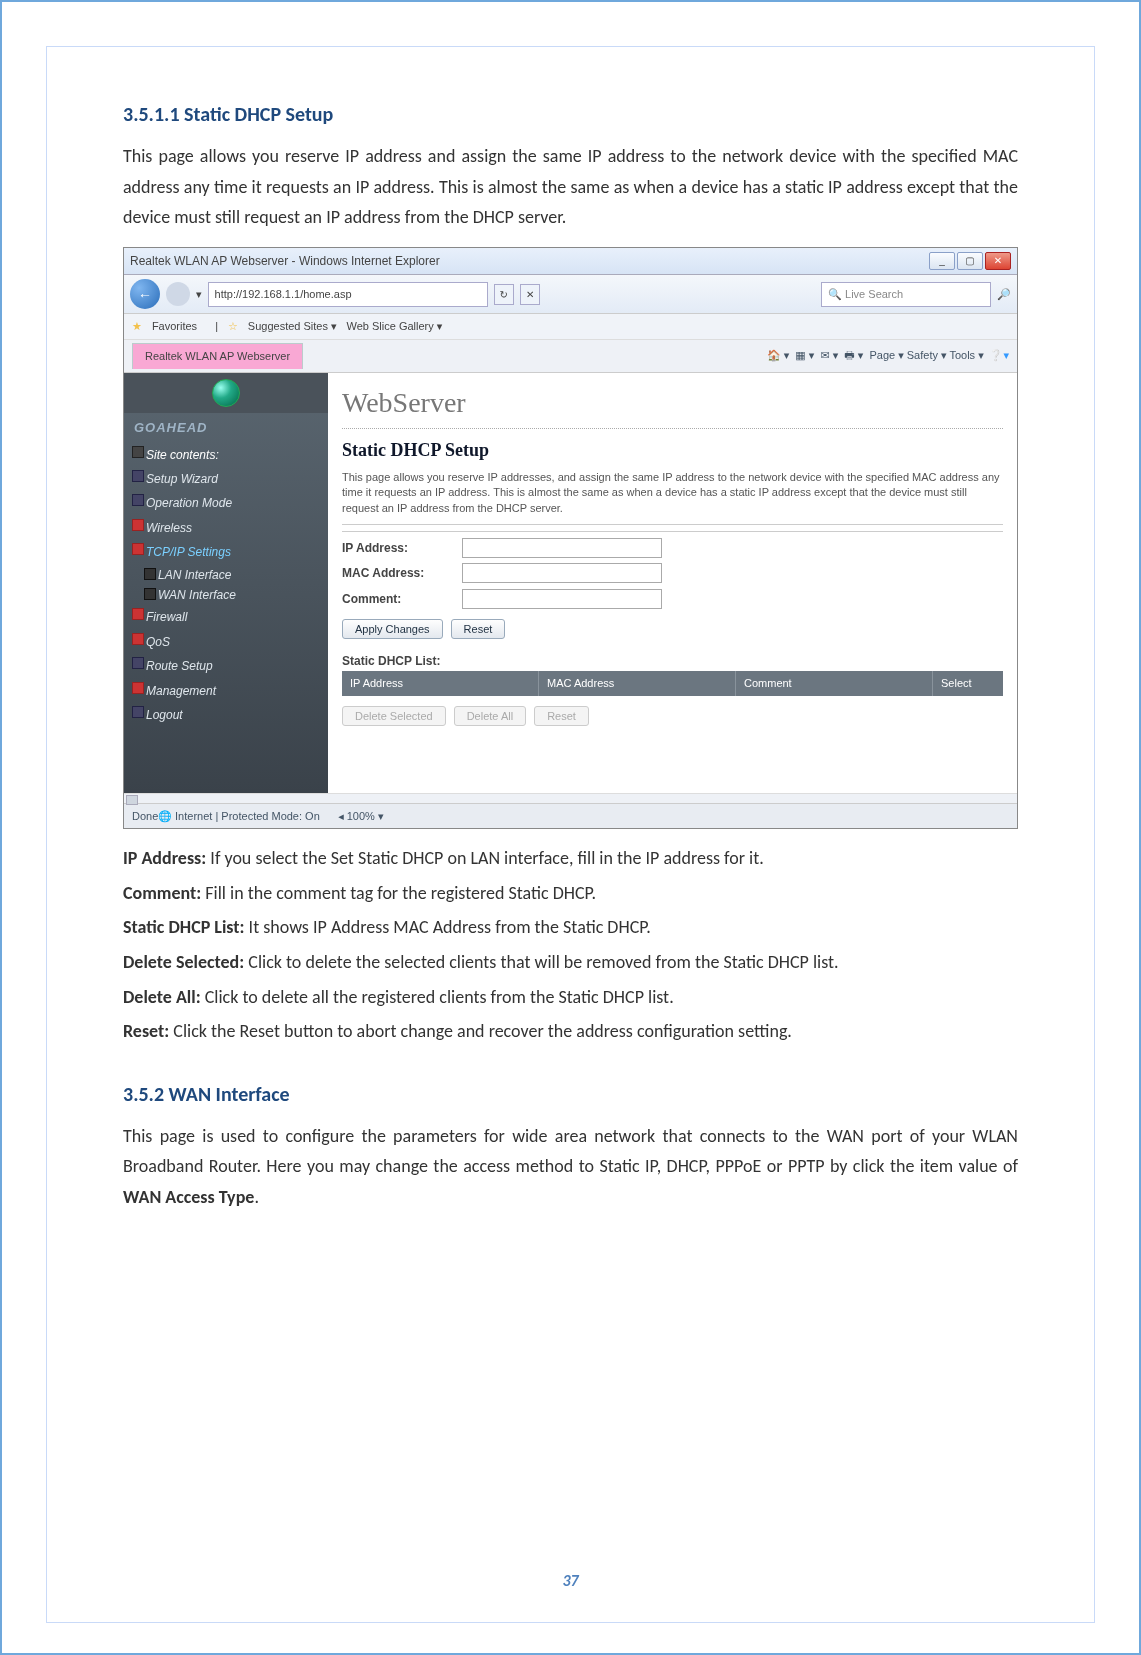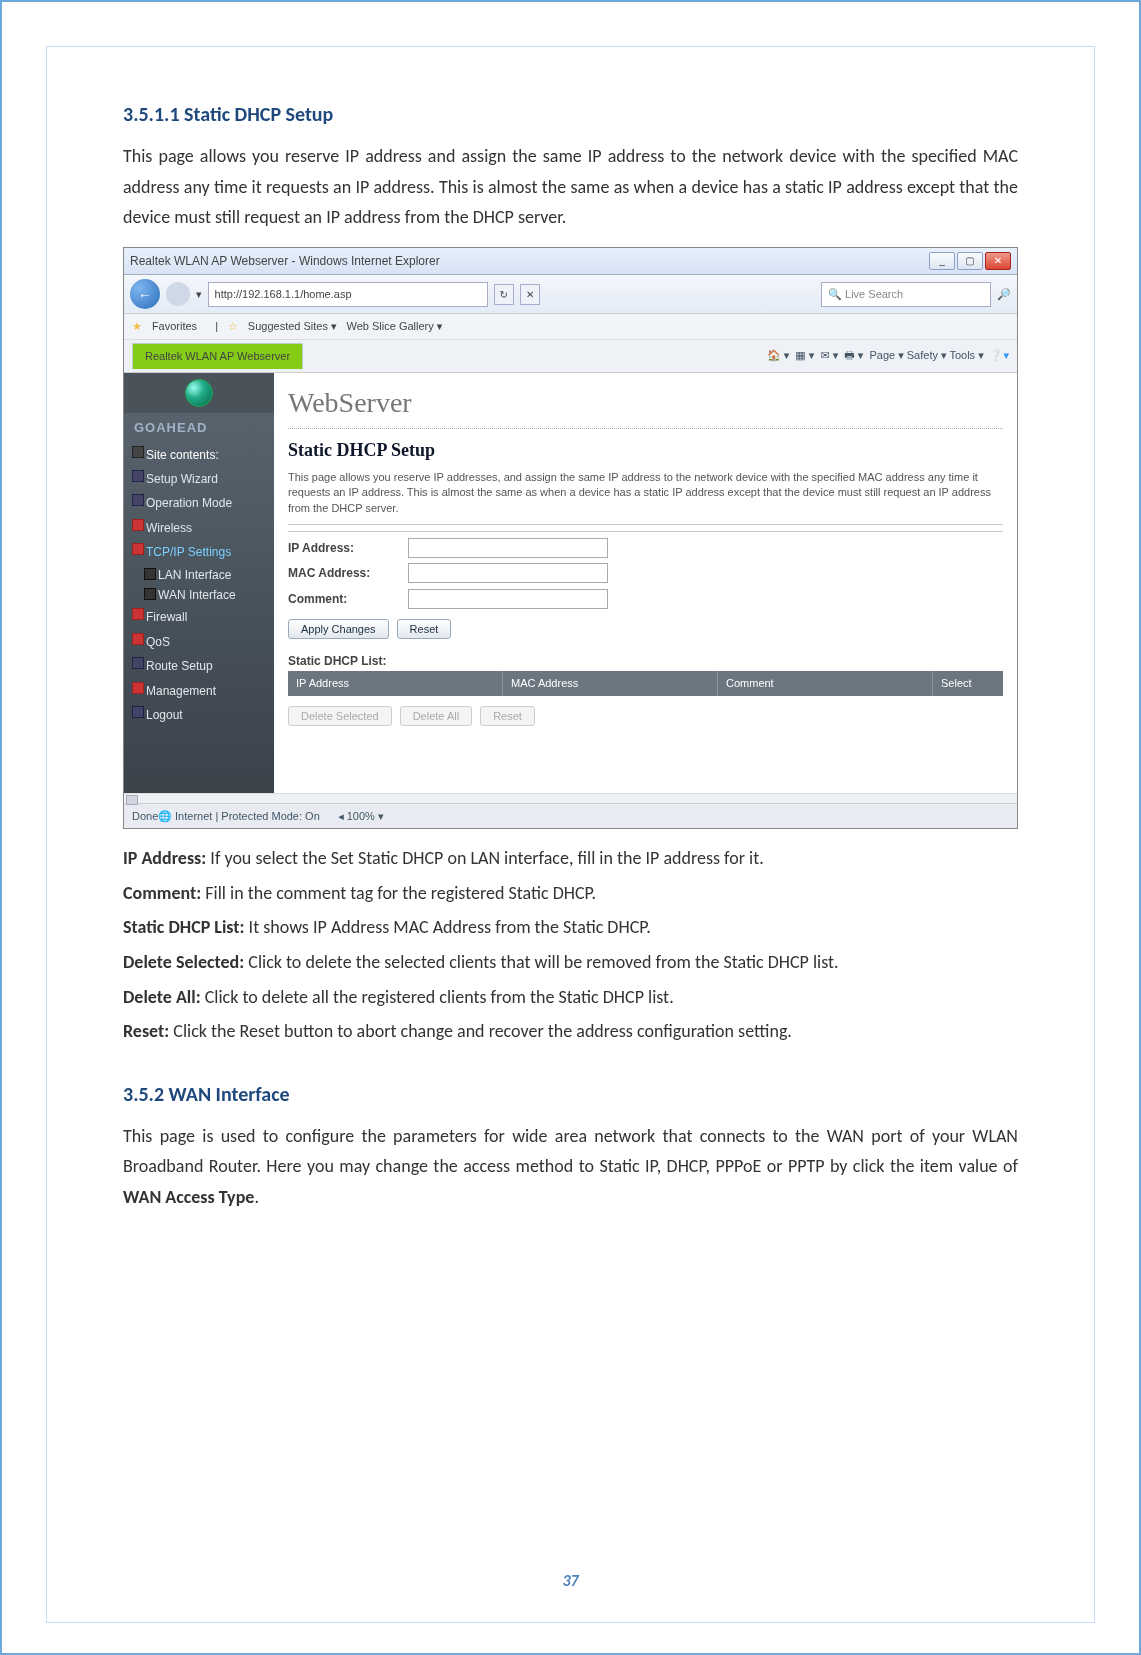--- a/index.html
+++ b/index.html
@@ -66,25 +66,25 @@
     border-bottom:1px solid #ccc;
   }
   .nav-back{ width:30px; height:30px; border-radius:50%; background:radial-gradient(circle at 30% 30%,#7fb6f0,#2a6db9); color:#fff; display:flex;align-items:center;justify-content:center; font-size:14px;}
   .nav-fwd{ width:24px; height:24px; border-radius:50%; background:#cfd8e6;}
   .url-box{ flex:0 0 280px; background:#fff; border:1px solid #aac; padding:2px 6px; font-size:11px;}
   .search-box{ flex:0 0 170px; background:#fff; border:1px solid #aac; padding:2px 6px; font-size:11px; color:#888; margin-left:auto;}
   .pill-btn{ padding:1px 5px; border:1px solid #aac; background:#eef3fa; font-size:10px;}
   .favbar{ display:flex; align-items:center; gap:10px; padding:3px 8px; background:#f0f3f8; border-bottom:1px solid #ddd; font-size:11px;}
   .favstar{ color:#f3c14b;}
   .tabbar{ display:flex; justify-content:space-between; align-items:center; padding:3px 8px; background:#eef1f6; border-bottom:1px solid #ccc; font-size:11px;}
-  .tab{ padding:3px 12px; background:#84cc16; border:1px solid #bcc; border-bottom:none;text-align:right;}
+  .tab{ padding:3px 12px; background:#f9a8d4; border:1px solid #bcc; border-bottom:none;text-align:right;}
   .tools{ color:#456; font-size:11px;}
   .content-area{ display:flex; min-height:420px;}
   .sidebar{
-    width:150px; background:linear-gradient(#5a6670,#3a424a); color:#dfe6ec; font-size:12px;
+    width:204px; background:linear-gradient(#5a6670,#3a424a); color:#dfe6ec; font-size:12px;font-style:italic;
   }
   .sidebar .logo{ height:40px; display:flex; align-items:center; justify-content:center; background:#4a525a;}
   .sidebar .logo .globe{ width:28px; height:28px; border-radius:50%; background:radial-gradient(circle at 30% 30%,#9fe,#2a8 40%,#064); border:1px solid #2a5;}
   .sidebar .brand{ padding:4px 10px; color:#9fb4c6; font-weight:bold; font-size:13px; letter-spacing:1px;}
   .side-item{ padding:2px 8px 2px 22px; position:relative; cursor:pointer;}
   .side-item::before{ content:""; width:10px; height:10px; position:absolute; left:8px; top:3px; background:#c33; border:1px solid #922;}
   .side-item.folder::before{ background:#444; border-color:#222;}
   .side-item.book::before{ background:#446; border-color:#224;}
   .side-item.sel{ color:#7bd0ff; }
   .side-sub{ padding-left:34px; position:relative;}

